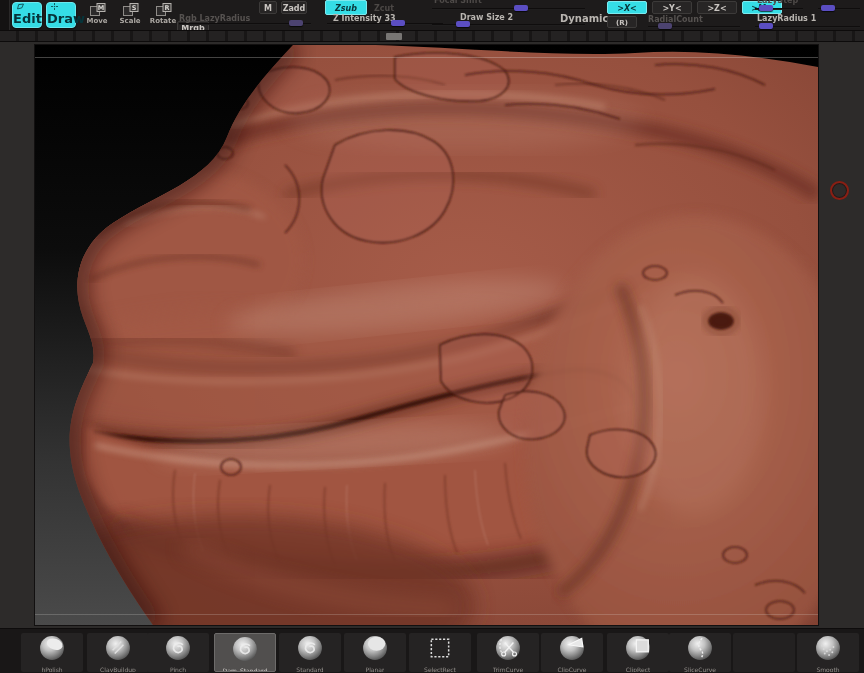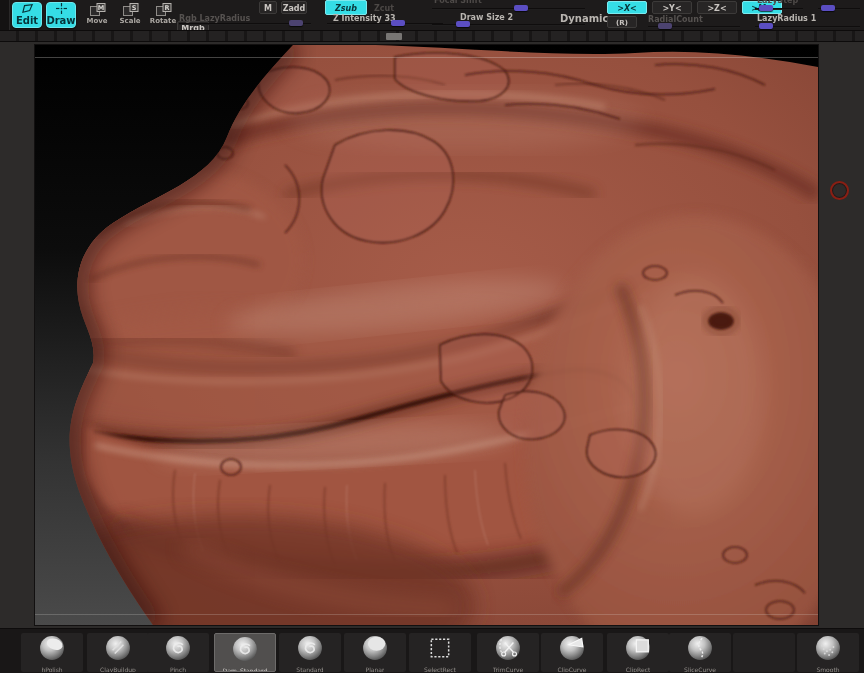--- a/index.html
+++ b/index.html
@@ -11,22 +11,22 @@
   }
   
   .toolbar{
     position:absolute;left:0;top:0;width:864px;height:30px;
     background:#1d1b1b;overflow:hidden;z-index:5;
   }
   .tb-edge{position:absolute;left:0;top:0;width:9px;height:30px;background:#141212;border-right:1px solid #2a2828;}
   .btn-big{
     position:absolute;top:2px;width:30px;height:26px;border-radius:4px;
     background:var(--accent);color:#06343a;
-    display:flex;flex-direction:column;align-items:center;justify-content:flex-end;
-    font-size:10px;font-weight:700;padding-bottom:1px;box-sizing:border-box;
+    display:flex;flex-direction:column;align-items:flex-start;justify-content:flex-end;
+    font-size:13px;font-weight:700;padding-bottom:1px;box-sizing:border-box;
     border:1px solid #6ae8ee;box-shadow:0 1px 2px rgba(0,0,0,.6);
     cursor:pointer;
   }
   .btn-big svg{margin-bottom:1px;}
   .tool-ico{
     position:absolute;top:3px;width:30px;height:24px;
     display:flex;flex-direction:column;align-items:center;justify-content:flex-start;
     color:#aba7a2;font-size:7px;font-weight:700;cursor:pointer;
   }
   .mini-btn{

